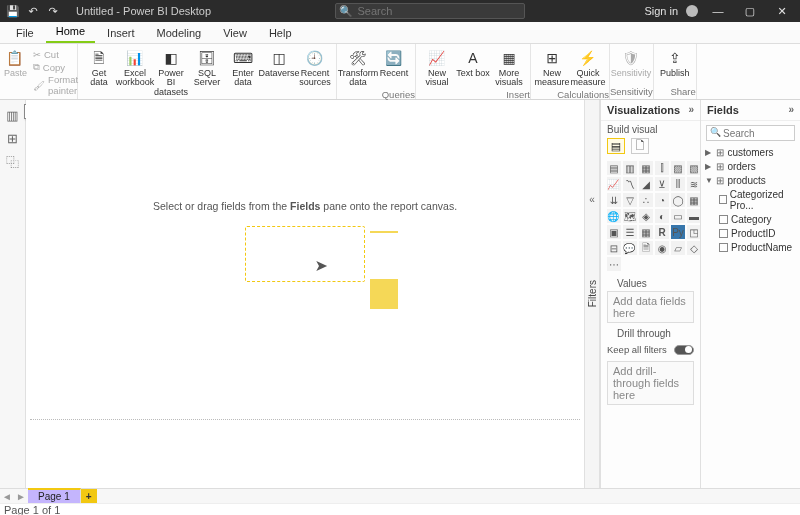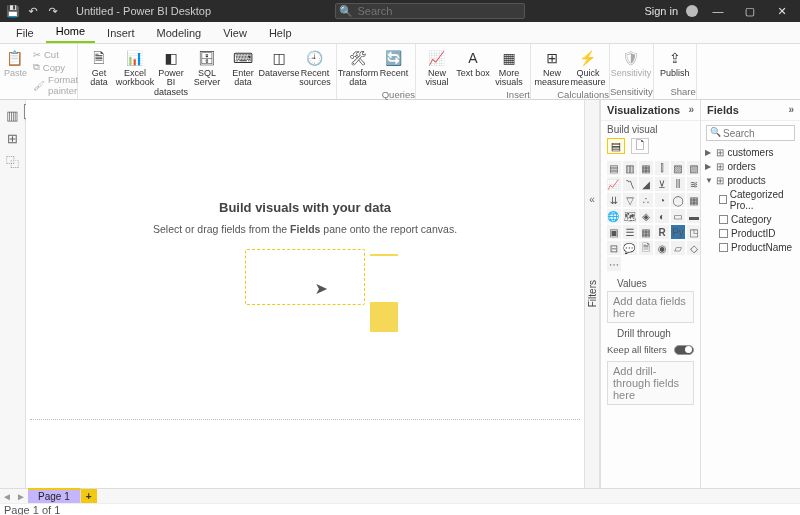--- a/index.html
+++ b/index.html
@@ -246,21 +246,20 @@
 
 <div class="main">
   <div class="lrail">
     <span>▥</span>
     <span>⊞</span>
     <span>⿻</span>
     <div class="tooltip">Report</div>
   </div>
 
   <div class="canvas">
-    <h2>Build visuals with your data</h2>
     <p>
       <span>Select or drag fields from the </span><b>Fields</b><span> pane onto the report canvas.</span>
     </p>
     <div class="illus">
       <span class="cursor">➤</span>
     </div>
     <div class="dotline"></div>
   </div>
 
   <div class="filters-tab">

